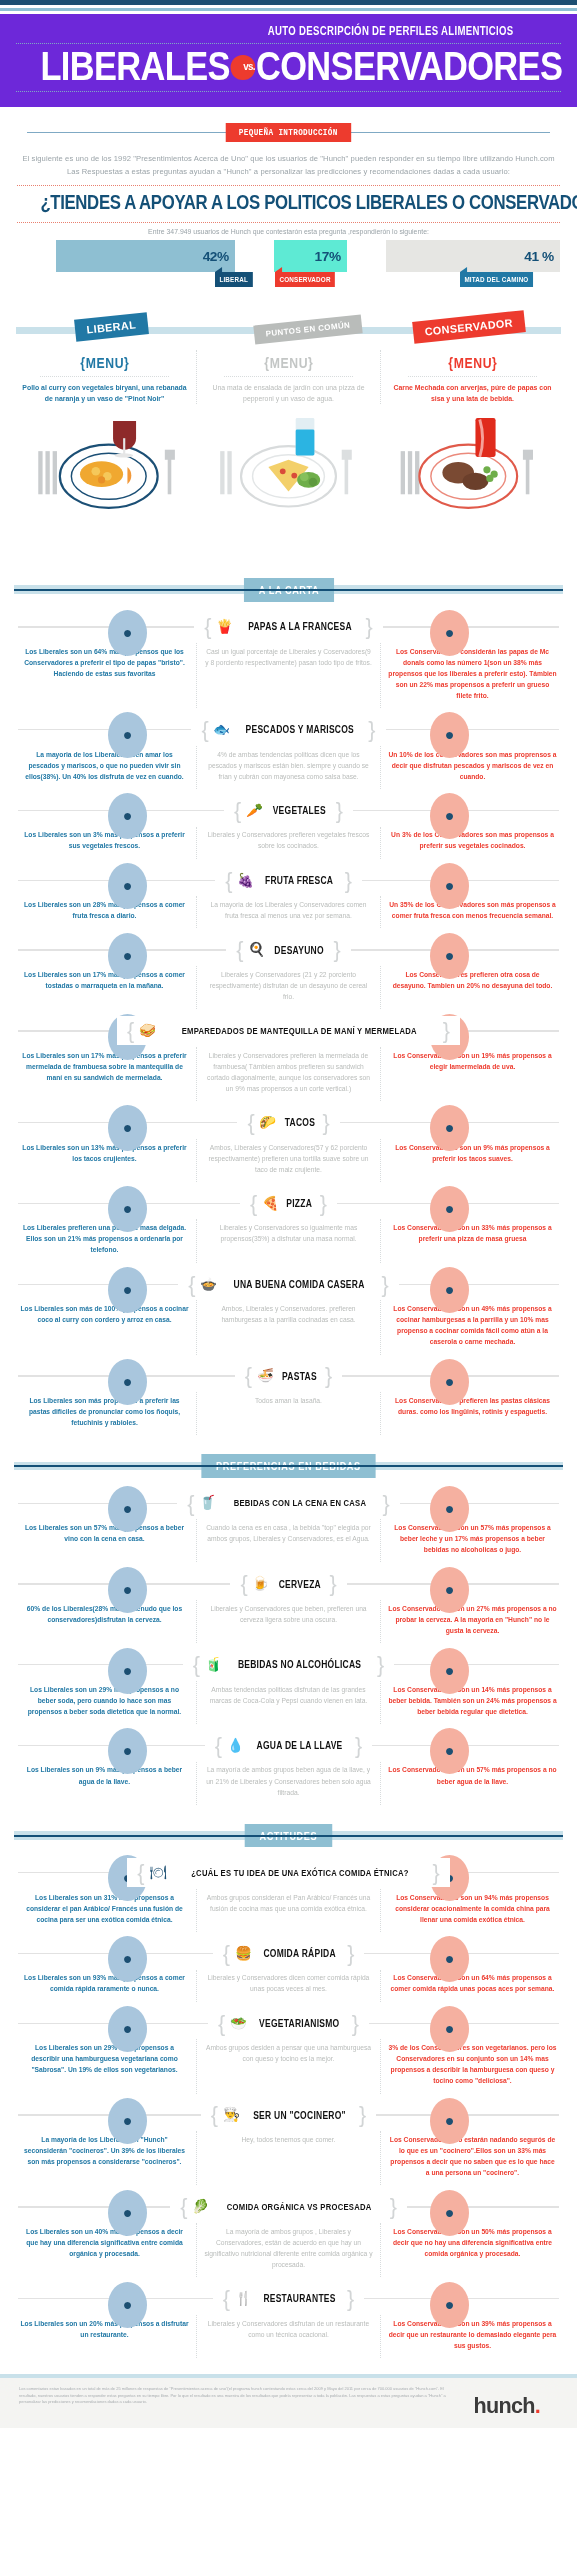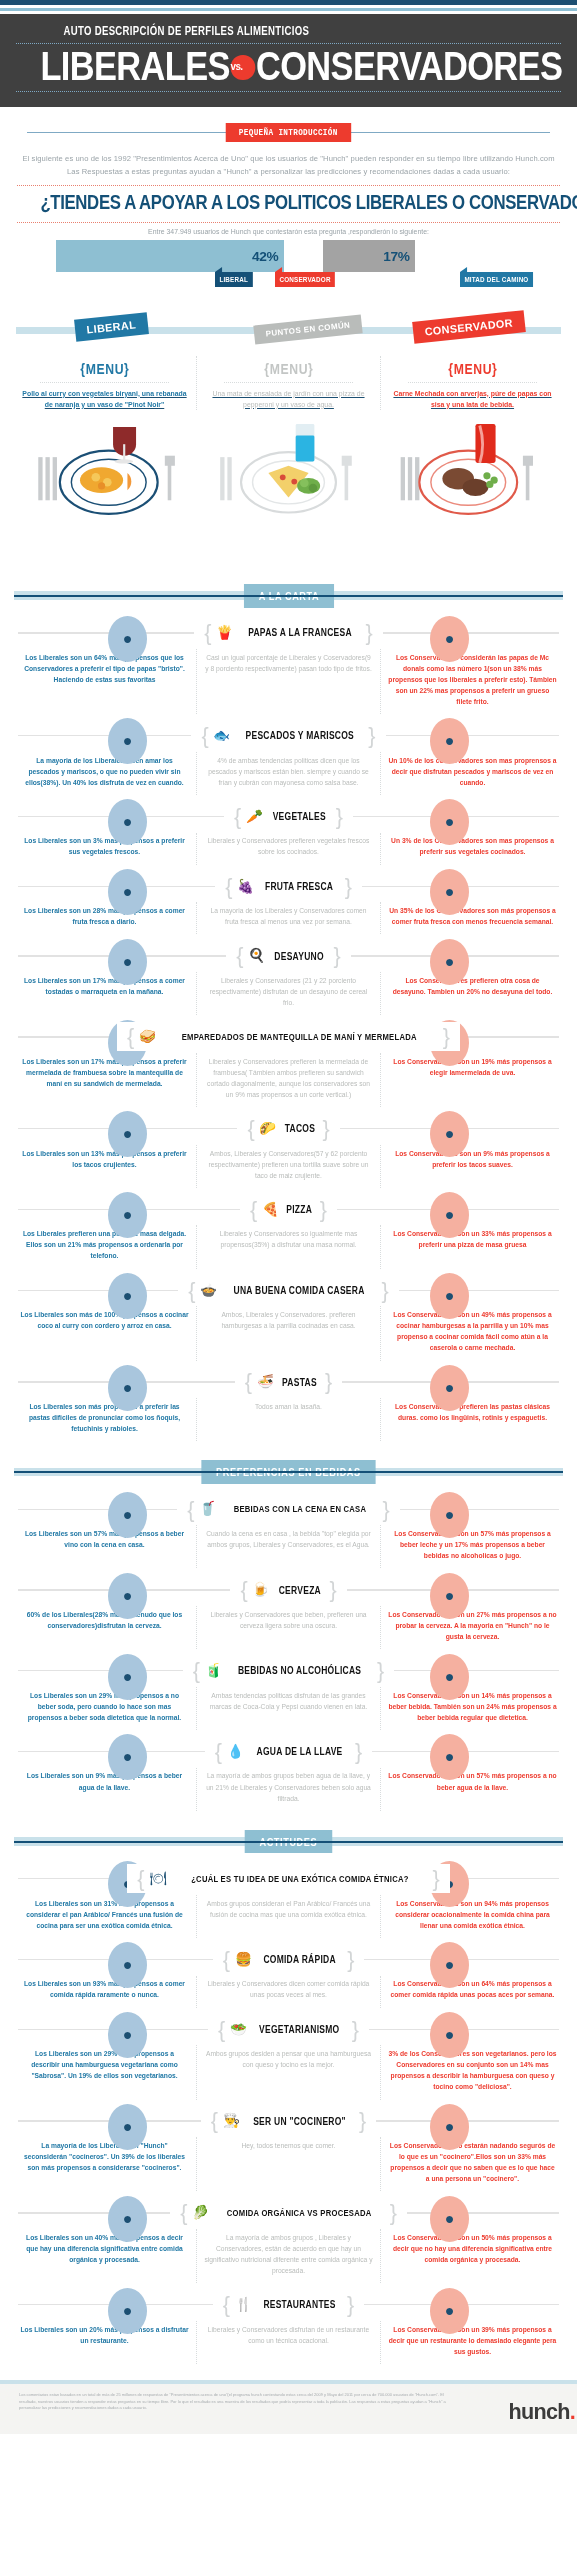--- a/index.html
+++ b/index.html
@@ -12,23 +12,23 @@
   .page { width: 577px; position: relative; background:#fff; }
 
   
   .topbar1 { height: 5px; background: #1c4f72; }
   .topbar2 { height: 2.9px; background: #ffffff; }
   .topbar3 { height: 3.6px; background: #8ec0d4; }
   .topbar4 { height: 2.2px; background: #ffffff; }
 
   
   .header {
-    background: #404040;
+    background: #6d28d9;
     padding: 10px 0 11.5px;
-    text-align: left;
+    text-align: right;
   }
   .header .kicker {
     color: #ffffff;
     font-size: 12.3px;
     font-weight: bold;
     letter-spacing: 0.4px;
     transform: scaleX(0.78);
     white-space: nowrap;
   }
   .dotline-w {
@@ -150,21 +150,21 @@
     display: flex; align-items: center; justify-content: flex-end;
     padding-right: 5.8px;
     position: relative;
     margin-left: 39px;
   }
   .barseg .pct {
     font-size: 13.7px; font-weight: bold; color: #145077;
     letter-spacing: -0.4px;
   }
   .seg-lib { background: #8ebfd2; }
-  .seg-con { background: #a3a3a3; }
+  .seg-con { background: #5eead4; }
   .seg-mid { background: #e6e6e3; }
   .barlabels {
     margin: 0 17.3px; position: relative; height: 17.3px;
   }
   .blabel {
     position: absolute; top: 0;
     color: #fff; font-size: 7.2px; font-weight: bold;
     padding: 2.9px 5px 2.9px 5px;
     letter-spacing: 0.2px;
     transform: scaleX(0.88);
@@ -192,21 +192,21 @@
     position: absolute; top: 4.3px;
     color: #fff; font-weight: bold; font-size: 10.8px;
     padding: 5px 11.5px;
     letter-spacing: 0.4px;
   }
   .tag-lib { left: 75px; background: #2178a5; transform: rotate(-6deg); }
   .tag-com { left: 254px; background: #b9bcba; transform: rotate(-6deg); font-size:8px; top:8.7px; }
   .tag-con { left: 413px; background: #ed3b2e; transform: rotate(-6deg); }
 
   .menucols {
-    display: flex; margin: 6px 13px 0; text-decoration: underline;
+    display: flex; margin: 0 13px 0;
   }
   .menucol { flex: 1; text-align: center; padding: 4.3px 7.2px 0; position: relative; }
   .menucol + .menucol { border-left: 1.4px dotted #d8dcdd; }
   .menuword { font-size: 14.4px; font-weight: bold; letter-spacing: 0.7px; transform: scaleX(0.85); display:inline-block;}
   .mw-lib { color: #2178a5; }
   .mw-com { color: #c3c6c5; }
   .mw-con { color: #ed3b2e; }
   .menudot { border-top: 1.4px dotted #d8dcdd; margin: 5px 20px; }
   .menudesc { font-size: 6.9px; line-height: 1.6; font-weight: bold; }
   .md-lib { color: #2178a5; }
@@ -251,21 +251,21 @@
   .blob-con { background:#f5b0a0; right:108px; }
   .blob .g { position:absolute; left:0; right:0; top:50%; transform:translateY(-50%); text-align:center; font-size:16px; }
 
   
   .footbar { height: 3.6px; background:#c9e1ea; margin-top: 16px; }
   .footer {
     background:#f4f4f2; padding: 8.7px 19px 13px; position:relative; min-height: 50px;
   }
   .foottext { color:#a8adb0; font-size: 4px; line-height:1.6; width: 433px; }
   .hunch {
-    position:absolute; right:2px; bottom:8.7px;
+    position:absolute; right:37px; bottom:8.7px;
     font-size:21.6px; font-weight:bold; color:#3b3b3b; letter-spacing:-0.7px;
   }
   .hunch .dot { color:#ed3b2e; }
 </style>
 </head>
 <body>
 
 <div class="page">
 
   <div class="topbar1"></div>
@@ -290,20 +290,23 @@
   <div class="bigq">¿TIENDES A APOYAR A LOS POLITICOS LIBERALES O CONSERVADORES?</div>
   <div class="dotline-red"></div>
   <div class="subq">Entre 347.949 usuarios de Hunch que contestarón esta pregunta ,respondierón lo siguiente:</div>
 
   <div class="barchart">
     <div class="barseg seg-lib" style="width:42%">
       <span class="pct">42%</span>
     </div>
     <div class="barseg seg-con" style="width:17%">
       <span class="pct">17%</span>
+    </div>
+    <div class="barseg seg-mid" style="width:41%">
+      <span class="pct">41 %</span>
     </div>
   </div>
   <div class="barlabels">
     <div class="blabel bl-lib" style="left:198px"><span>LIBERAL</span></div>
     <div class="blabel bl-con" style="left:258px"><span>CONSERVADOR</span></div>
     <div class="blabel bl-mid" style="left:443px"><span>MITAD DEL CAMINO</span></div>
   </div>
 
   <div class="menu-tagrow">
     <div class="tag tag-lib">LIBERAL</div>

